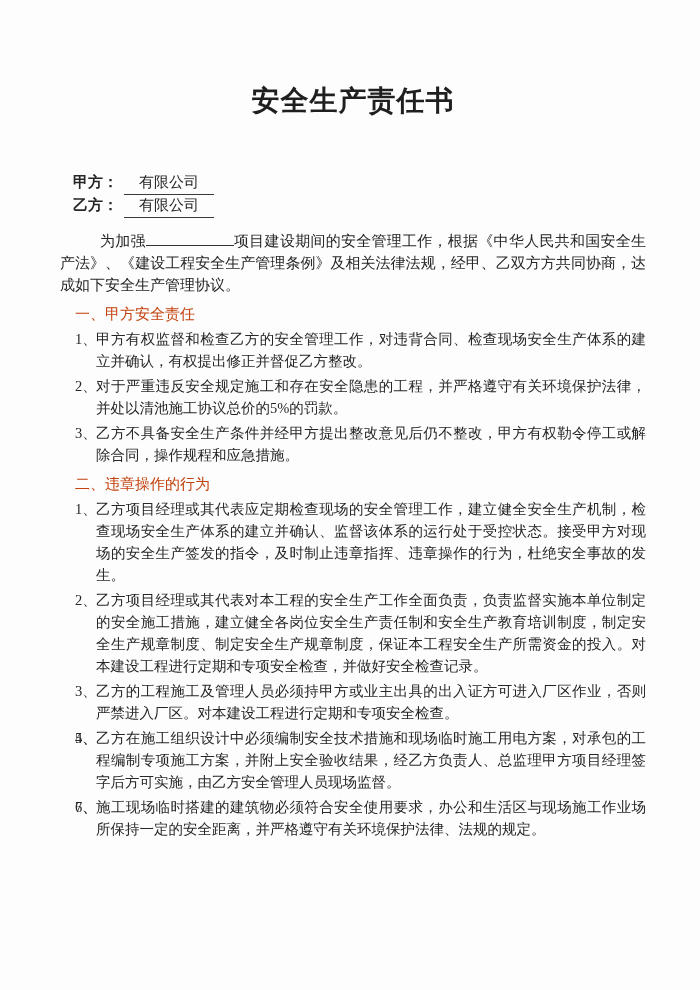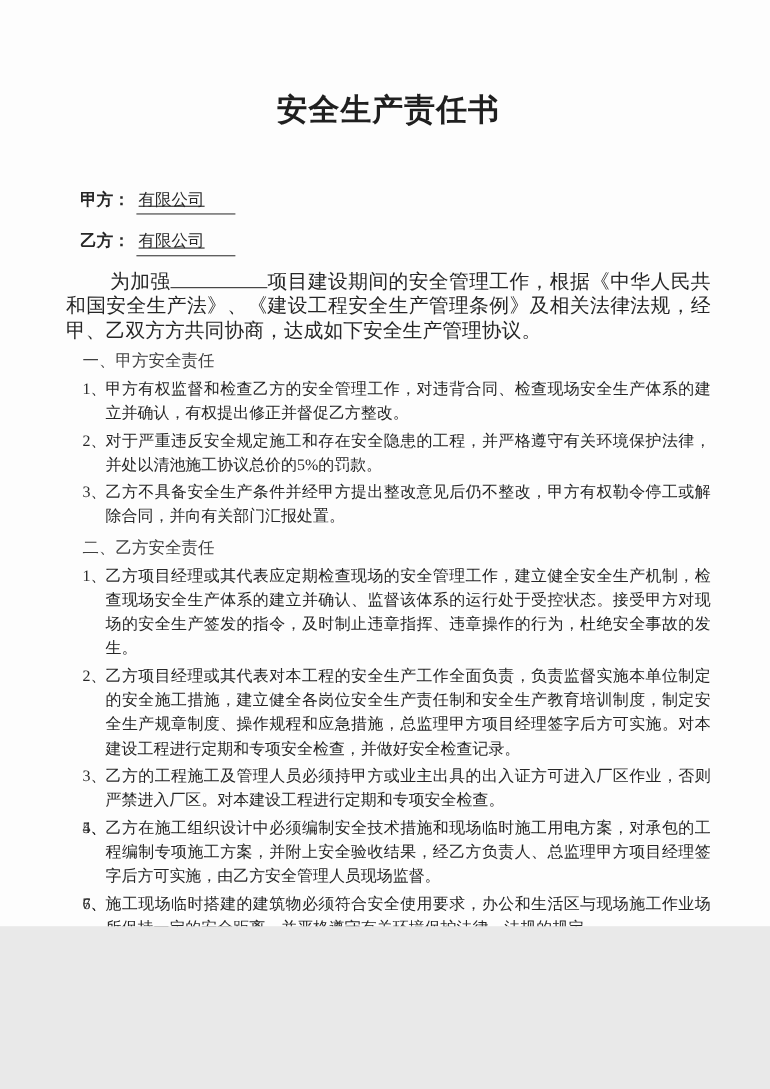--- a/index.html
+++ b/index.html
@@ -3,21 +3,21 @@
 <meta charset="utf-8">
 <style>
   html, body { margin: 0; padding: 0; }
   body {
     width: 700px; height: 990px;
     background: #e9e9e9;
     font-family: "Liberation Serif", "DejaVu Serif", serif;
   }
   .page {
     position: relative;
-    width: 700px; height: 842px;
+    width: 700px; height: 990px;
     background: #fdfdfd;
     color: #262626;
     box-sizing: border-box;
     padding: 84px 54px 0 60px;
     overflow: hidden;
   }
   .doc-title {
     margin: 0;
     font-size: 28px;
     line-height: 34px;
@@ -25,52 +25,52 @@
     text-align: center;
     letter-spacing: 1px;
     color: #1f1f1f;
   }
   .party-block { margin-top: 54px; }
   .party-row {
     margin-left: 13px;
     line-height: 20px;
     font-size: 15px;
   }
-  .party-row + .party-row { margin-top: 15px; }
+  .party-row + .party-row { }
   .party-label { font-weight: bold; }
   .party-value {
     display: inline-block;
     min-width: 86px;
     margin-left: 6px;
     padding: 0 2px 2px 2px;
     border-bottom: 1.5px solid #3a3a3a;
+    text-align: center;
     font-size: 15px;
-    text-decoration: underline;
   }
   .preamble {
     margin: 12px 0 0 0;
-    font-size: 18px;
+    font-size: 15px;
     line-height: 22px;
     text-align: justify;
     text-indent: 40px;
     word-break: break-all;
   }
   .blank-line {
     display: inline-block;
     width: 88px;
     height: 0.9em;
     border-bottom: 1.5px solid #333;
     vertical-align: baseline;
   }
   .section-heading {
     margin: 7px 0 3px 15px;
     font-size: 15px;
     font-weight: normal;
     line-height: 22px;
-    color: #404040;
+    color: #c2410c;
   }
   .item {
     position: relative;
     margin: 0 0 3px 0;
     padding-left: 36px;
     font-size: 14.5px;
     line-height: 22px;
     text-align: justify;
     word-break: break-all;
   }
@@ -100,30 +100,30 @@
 
   <h2 class="section-heading">一、甲方安全责任</h2>
 
   <div class="item">
     <span class="item-num">1、</span><span>甲方有权监督和检查乙方的安全管理工作，对违背合同、检查现场安全生产体系的建立并确认，有权提出修正并督促乙方整改。</span>
   </div>
   <div class="item">
     <span class="item-num">2、</span><span>对于严重违反安全规定施工和存在安全隐患的工程，并严格遵守有关环境保护法律，并处以清池施工协议总价的5%的罚款。</span>
   </div>
   <div class="item">
-    <span class="item-num">3、</span><span>乙方不具备安全生产条件并经甲方提出整改意见后仍不整改，甲方有权勒令停工或解除合同，并向有关部门汇报处置。</span>
+    <span class="item-num">3、</span><span>乙方不具备安全生产条件并经甲方提出整改意见后仍不整改，甲方有权勒令停工或解除合同，操作规程和应急措施。</span>
   </div>
 
-  <h2 class="section-heading">二、乙方安全责任</h2>
+  <h2 class="section-heading">二、违章操作的行为</h2>
 
   <div class="item">
     <span class="item-num">1、</span><span>乙方项目经理或其代表应定期检查现场的安全管理工作，建立健全安全生产机制，检查现场安全生产体系的建立并确认、监督该体系的运行处于受控状态。接受甲方对现场的安全生产签发的指令，及时制止违章指挥、违章操作的行为，杜绝安全事故的发生。</span>
   </div>
   <div class="item">
-    <span class="item-num">2、</span><span>乙方项目经理或其代表对本工程的安全生产工作全面负责，负责监督实施本单位制定的安全施工措施，建立健全各岗位安全生产责任制和安全生产教育培训制度，制定安全生产规章制度、操作规程和应急措施，总监理甲方项目经理签字后方可实施。对本建设工程进行定期和专项安全检查，并做好安全检查记录。</span>
+    <span class="item-num">2、</span><span>乙方项目经理或其代表对本工程的安全生产工作全面负责，负责监督实施本单位制定的安全施工措施，建立健全各岗位安全生产责任制和安全生产教育培训制度，制定安全生产规章制度、制定安全生产规章制度，保证本工程安全生产所需资金的投入。对本建设工程进行定期和专项安全检查，并做好安全检查记录。</span>
   </div>
   <div class="item">
     <span class="item-num">3、</span><span>乙方的工程施工及管理人员必须持甲方或业主出具的出入证方可进入厂区作业，否则严禁进入厂区。对本建设工程进行定期和专项安全检查。</span>
   </div>
   <div class="item">
     <span class="item-num">4、</span>
   </div>
   <div class="item">
     <span class="item-num">5、</span><span>乙方在施工组织设计中必须编制安全技术措施和现场临时施工用电方案，对承包的工程编制专项施工方案，并附上安全验收结果，经乙方负责人、总监理甲方项目经理签字后方可实施，由乙方安全管理人员现场监督。</span>
   </div>

